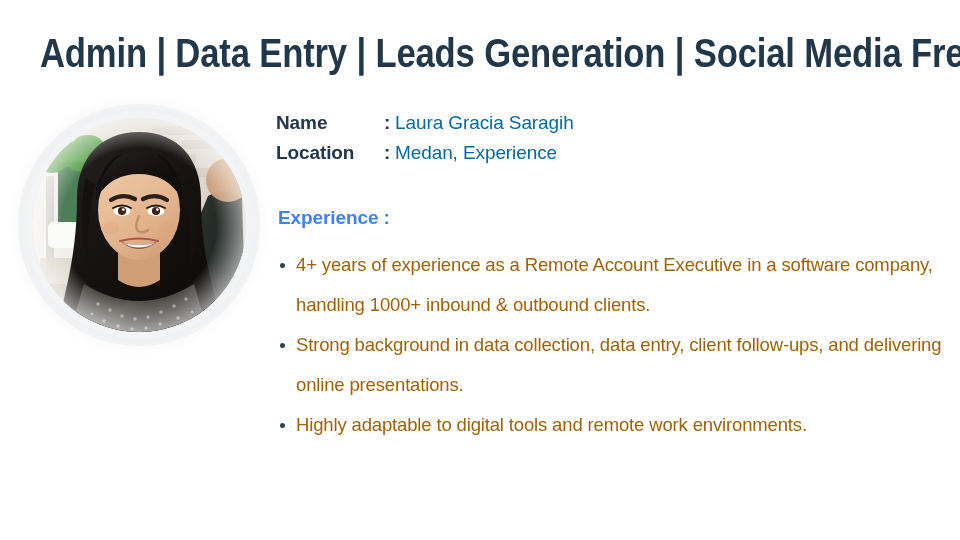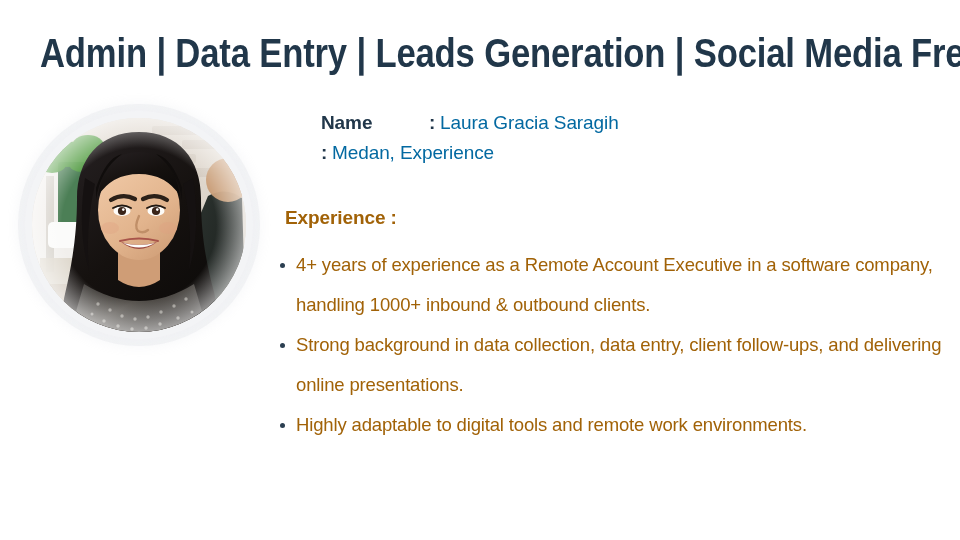--- a/index.html
+++ b/index.html
@@ -72,21 +72,20 @@
                 0 0 18px 8px rgba(229,231,235,0.75);
   }
   .photo-disc svg { display: block; width: 100%; height: 100%; }
 
   
   .info {
     position: absolute;
     left: 276px;
     top: 112px;
     width: 560px;
-    margin-left: 45px;
   }
   .info-row {
     display: flex;
     align-items: baseline;
     height: 30px;
     font-size: 19px;
   }
   .info-label {
     width: 108px;
     flex: 0 0 108px;
@@ -106,23 +105,22 @@
     letter-spacing: -0.1px;
   }
 
   
   .exp-heading {
     position: absolute;
     left: 278px;
     top: 207px;
     font-size: 19px;
     font-weight: 700;
-    color: #a16207;
+    color: #3b82f6;
     letter-spacing: -0.1px;
-    margin-left: 7px;
   }
 
   .exp-list {
     position: absolute;
     left: 278px;
     top: 245px;
     width: 672px;
     margin: 0;
     padding: 0;
     list-style: none;
@@ -287,20 +285,21 @@
     </div>
   </div>
 
   <div class="info">
     <div class="info-row">
       <span class="info-label">Name</span>
       <span class="info-colon">:</span>
       <span class="info-value">Laura Gracia Saragih</span>
     </div>
     <div class="info-row">
+      <span class="info-label">Location</span>
       <span class="info-colon">:</span>
       <span class="info-value">Medan, Experience</span>
     </div>
   </div>
 
   <div class="exp-heading">Experience :</div>
 
   <ul class="exp-list">
     <li class="exp-item">4+ years of experience as a Remote Account Executive in a software company, handling 1000+ inbound &amp; outbound clients.</li>
     <li class="exp-item">Strong background in data collection, data entry, client follow-ups, and delivering online presentations.</li>

